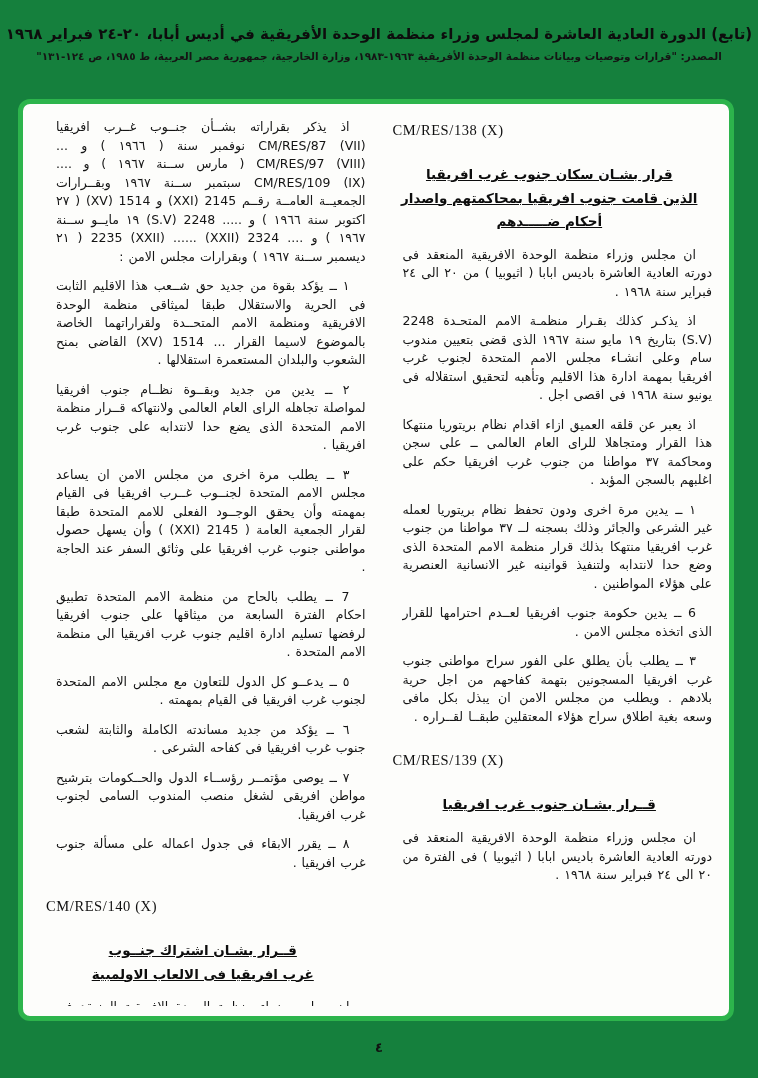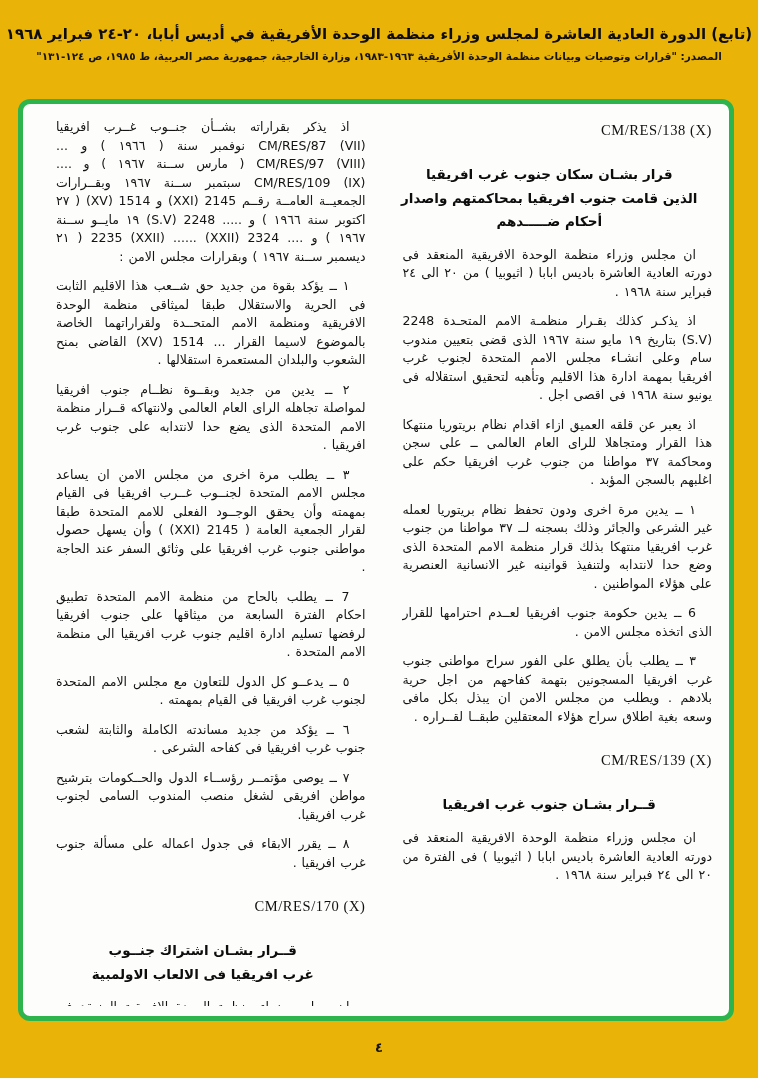--- a/index.html
+++ b/index.html
@@ -4,21 +4,21 @@
 <style>
   html, body {
     margin: 0;
     padding: 0;
     background: #fcfcf9;
   }
   .page {
     position: relative;
     width: 758px;
     height: 1078px;
-    background: #eab308;
+    background: #15803d;
     font-family: "DejaVu Sans", sans-serif;
     color: #141414;
     overflow: hidden;
   }
 
   
   .page-header {
     position: absolute;
     top: 24px;
     left: 0;
@@ -66,38 +66,39 @@
   }
   .column {
     flex: 1 1 0;
     direction: rtl;
     text-align: justify;
     overflow: hidden;
   }
 
   .block-label {
     direction: ltr;
-    text-align: right;
+    text-align: left;
     font-family: "Liberation Serif", serif;
     font-size: 14.5px;
     letter-spacing: 0.6px;
     color: #101010;
     margin: 26px 0 10px 0;
     padding-left: 6px;
   }
   .column .block-label:first-child {
     margin-top: 4px;
   }
   .block-heading {
     text-align: center;
     font-weight: bold;
     font-size: 13.5px;
     line-height: 1.75;
     color: #0d0d0d;
     margin: 24px 4px 12px 4px;
+    text-decoration: underline;
   }
   .block-para {
     font-size: 12.5px;
     line-height: 1.48;
     margin: 0 0 11px 16px;
     text-indent: 16px;
     word-spacing: 1px;
     color: #141414;
   }
 
@@ -141,21 +142,21 @@
       <div class="column">
           <p class="block-para">اذ يذكر بقراراته بشــأن جنــوب غــرب افريقيا CM/RES/87 (VII) نوفمبر سنة ( ١٩٦٦ ) و ... CM/RES/97 (VIII) ( مارس ســنة ١٩٦٧ ) و .... CM/RES/109 (IX) سبتمبر ســنة ١٩٦٧ وبقــرارات الجمعيــة العامــة رقــم 2145 (XXI) و 1514 (XV) ( ٢٧ اكتوبر سنة ١٩٦٦ ) و ..... 2248 (S.V) ١٩ مايــو ســنة ١٩٦٧ ) و .... 2324 (XXII) ...... 2235 (XXII) ( ٢١ ديسمبر ســنة ١٩٦٧ ) وبقرارات مجلس الامن :</p>
           <p class="block-para">١ ــ يؤكد بقوة من جديد حق شــعب هذا الاقليم الثابت فى الحرية والاستقلال طبقا لميثاقى منظمة الوحدة الافريقية ومنظمة الامم المتحــدة ولقراراتهما الخاصة بالموضوع لاسيما القرار ... 1514 (XV) القاضى بمنح الشعوب والبلدان المستعمرة استقلالها .</p>
           <p class="block-para">٢ ــ يدين من جديد وبقــوة نظــام جنوب افريقيا لمواصلة تجاهله الراى العام العالمى ولانتهاكه قــرار منظمة الامم المتحدة الذى يضع حدا لانتدابه على جنوب غرب افريقيا .</p>
           <p class="block-para">٣ ــ يطلب مرة اخرى من مجلس الامن ان يساعد مجلس الامم المتحدة لجنــوب غــرب افريقيا فى القيام بمهمته وأن يحقق الوجــود الفعلى للامم المتحدة طبقا لقرار الجمعية العامة ( 2145 (XXI) ) وأن يسهل حصول مواطنى جنوب غرب افريقيا على وثائق السفر عند الحاجة .</p>
           <p class="block-para">7 ــ يطلب بالحاح من منظمة الامم المتحدة تطبيق احكام الفترة السابعة من ميثاقها على جنوب افريقيا لرفضها تسليم ادارة اقليم جنوب غرب افريقيا الى منظمة الامم المتحدة .</p>
           <p class="block-para">٥ ــ يدعــو كل الدول للتعاون مع مجلس الامم المتحدة لجنوب غرب افريقيا فى القيام بمهمته .</p>
           <p class="block-para">٦ ــ يؤكد من جديد مساندته الكاملة والثابتة لشعب جنوب غرب افريقيا فى كفاحه الشرعى .</p>
           <p class="block-para">٧ ــ يوصى مؤتمــر رؤســاء الدول والحــكومات بترشيح مواطن افريقى لشغل منصب المندوب السامى لجنوب غرب افريقيا.</p>
           <p class="block-para">٨ ــ يقرر الابقاء فى جدول اعماله على مسألة جنوب غرب افريقيا .</p>
-          <div class="block-label">CM/RES/170 (X)</div>
+          <div class="block-label">CM/RES/140 (X)</div>
           <div class="block-heading">قــرار بشـان اشتراك جنــوب<br>غرب افريقيا فى الالعاب الاولمبية</div>
           <p class="block-para">ان مجلس وزراء منظمة الوحدة الافريقية المنعقد فى دورته العادية العاشرة باديس ابابا ( اثيوبيا ) فى الفترة من ٢٠ الى ٢٤ فبراير سنة ١٩٦٨ .</p>
         </div>
     </div>
   </div>
 
   <div class="page-number">٤</div>
 
 </div>
 

